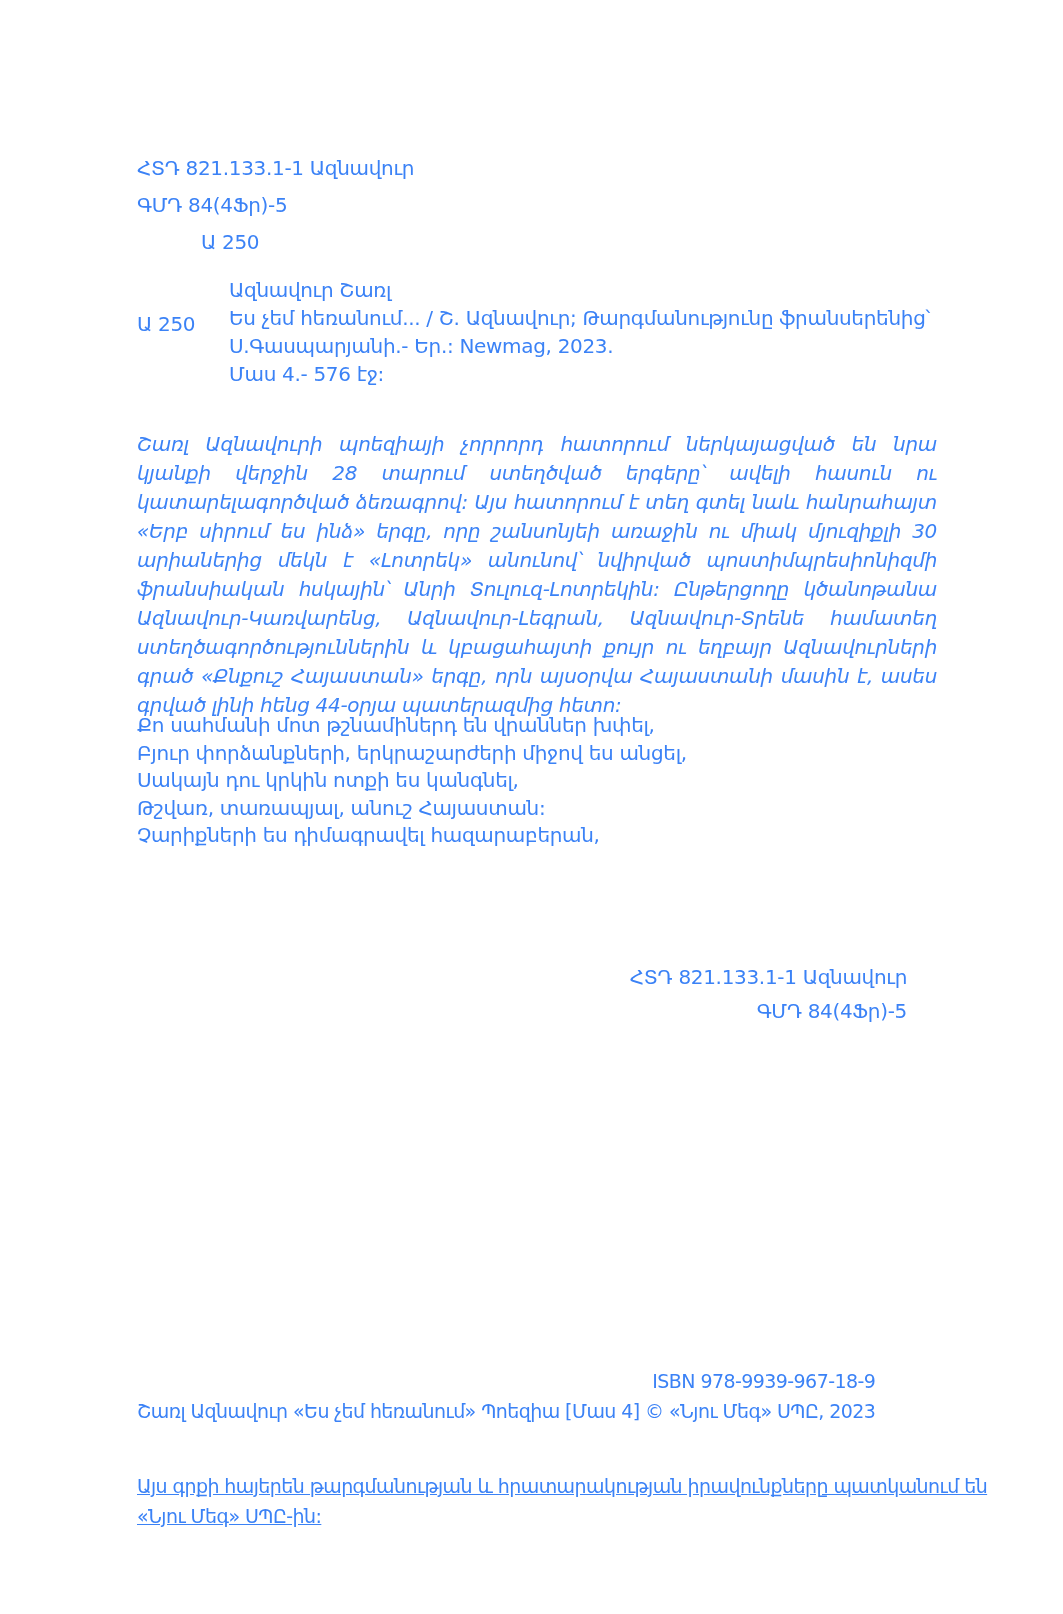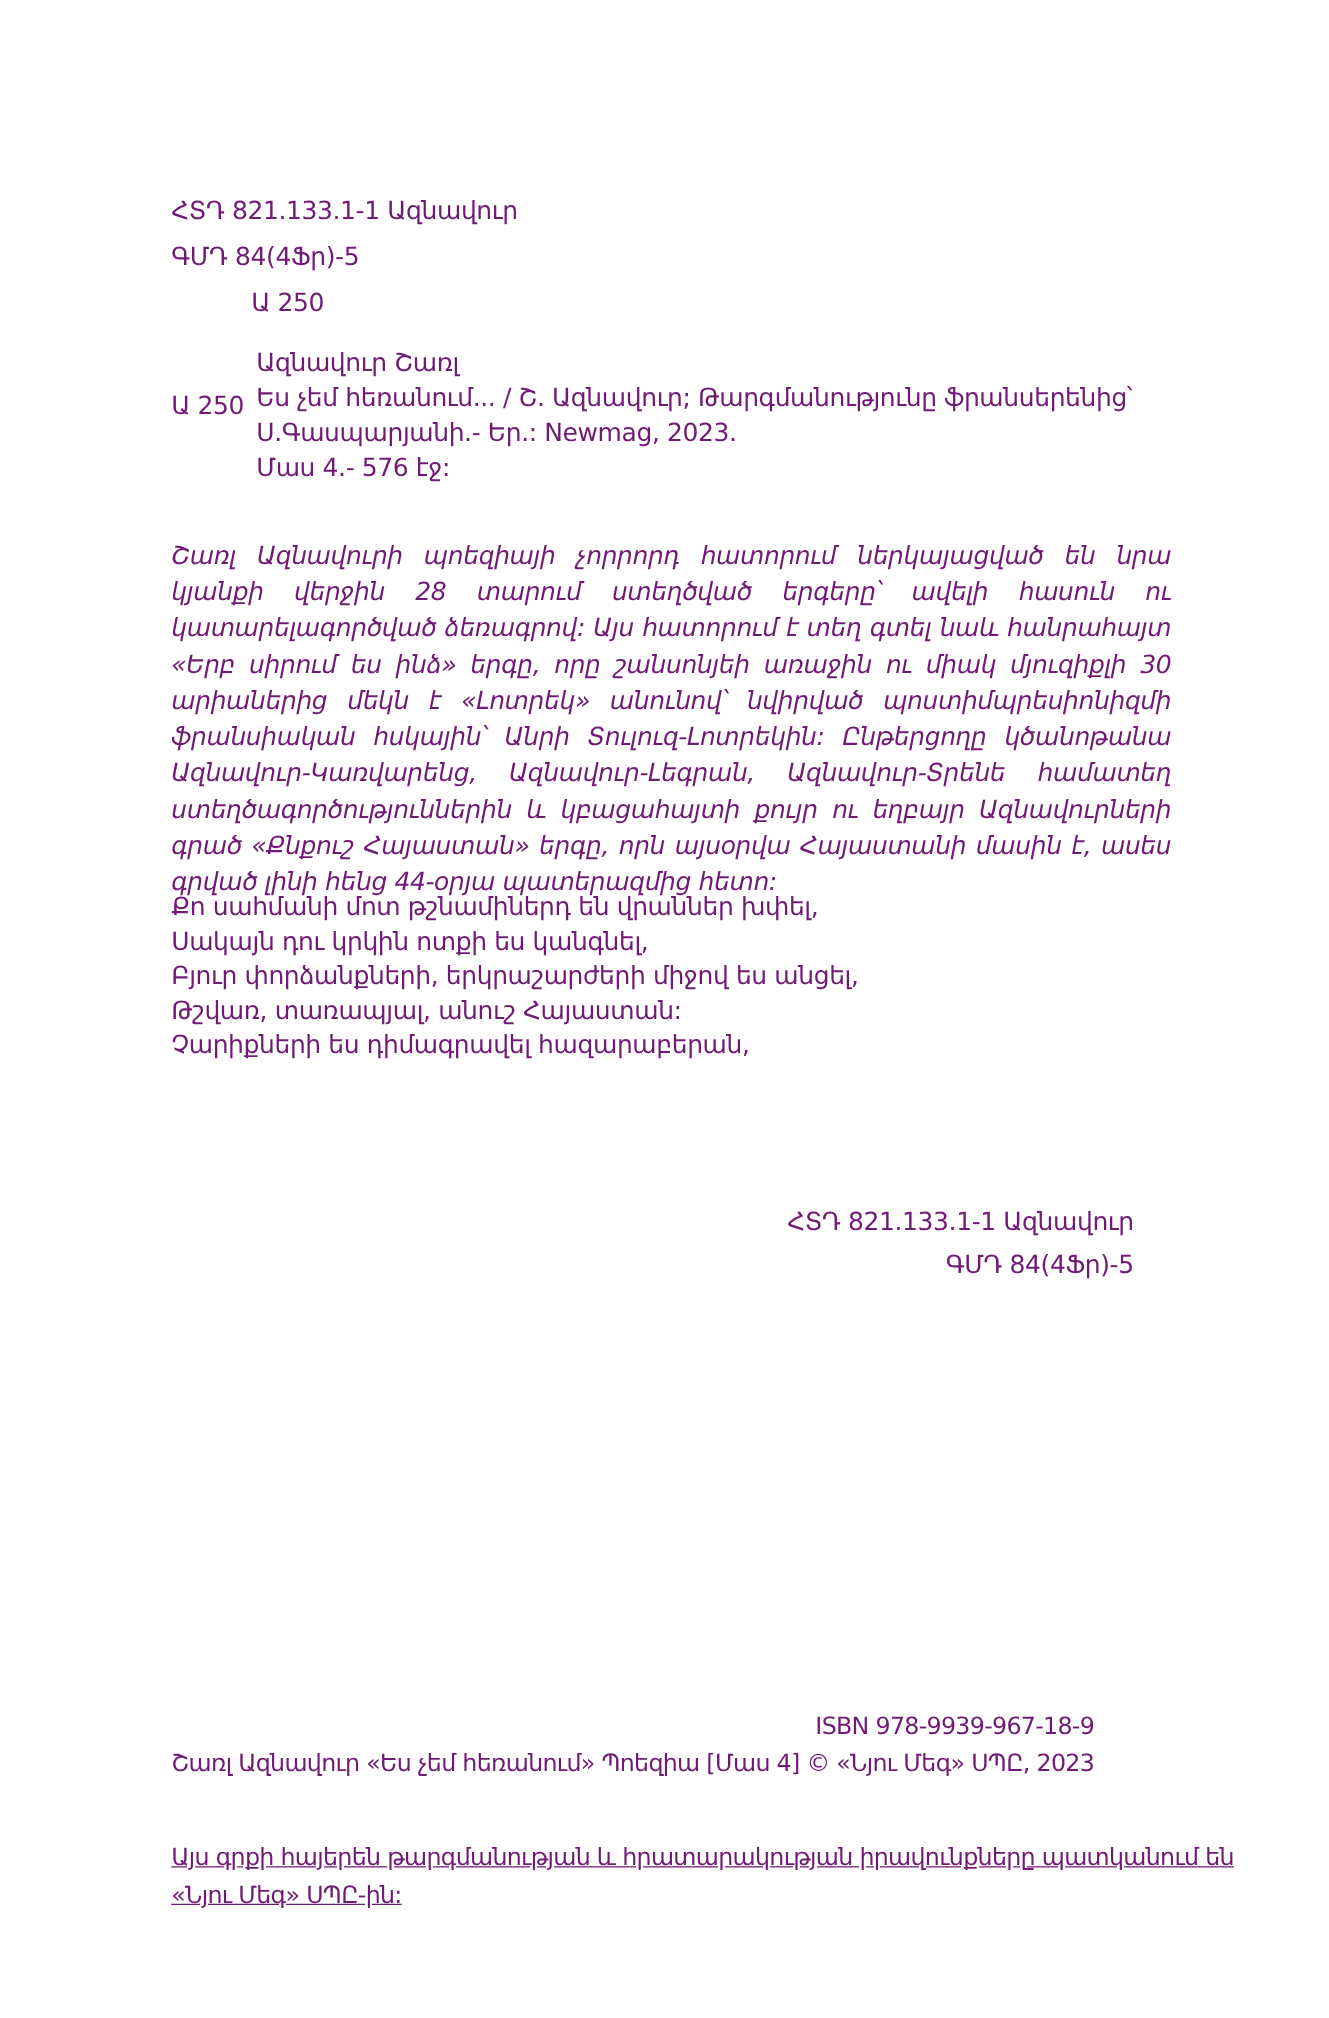--- a/index.html
+++ b/index.html
@@ -6,21 +6,21 @@
     margin: 0;
     padding: 0;
     background: #ffffff;
   }
   .page {
     position: relative;
     width: 1063px;
     height: 1614px;
     background: #ffffff;
     font-family: "DejaVu Sans", "Liberation Sans", sans-serif;
-    color: #701a75;
+    color: #3b82f6;
     letter-spacing: -0.02em;
     overflow: hidden;
   }
   .blk { position: absolute; }
 
   
   .header-codes {
     left: 137px; top: 150px;
     font-size: 20px; line-height: 37px;
     white-space: nowrap;
@@ -30,21 +30,21 @@
   
   .catalog {
     left: 137px; top: 276px;
     font-size: 20px; line-height: 28px;
   }
   .catalog .label {
     position: absolute; left: 0; top: 34px;
     white-space: nowrap;
   }
   .catalog .entry-lines {
-    margin-left: 68px;
+    margin-left: 92px;
     white-space: nowrap;
   }
 
   
   .annotation {
     left: 137px; top: 430px;
     width: 800px;
     font-size: 20px; line-height: 29px;
     text-align: justify;
     font-style: italic;
@@ -102,22 +102,22 @@
       <div>Ես չեմ հեռանում... / Շ. Ազնավուր; Թարգմանությունը ֆրանսերենից՝</div>
       <div>Ս.Գասպարյանի.- Եր.: Newmag, 2023.</div>
       <div>Մաս 4.- 576 էջ:</div>
     </div>
   </div>
 
   <div class="blk annotation">Շառլ Ազնավուրի պոեզիայի չորրորդ հատորում ներկայացված են նրա կյանքի վերջին 28 տարում ստեղծված երգերը՝ ավելի հասուն ու կատարելագործված ձեռագրով: Այս հատորում է տեղ գտել նաև հանրահայտ «Երբ սիրում ես ինձ» երգը, որը շանսոնյեի առաջին ու միակ մյուզիքլի 30 արիաներից մեկն է «Լոտրեկ» անունով՝ նվիրված պոստիմպրեսիոնիզմի ֆրանսիական հսկային՝ Անրի Տուլուզ-Լոտրեկին: Ընթերցողը կծանոթանա Ազնավուր-Կառվարենց, Ազնավուր-Լեգրան, Ազնավուր-Տրենե համատեղ ստեղծագործություններին և կբացահայտի քույր ու եղբայր Ազնավուրների գրած «Քնքուշ Հայաստան» երգը, որն այսօրվա Հայաստանի մասին է, ասես գրված լինի հենց 44-օրյա պատերազմից հետո:</div>
 
   <div class="blk poem">
     <div>Քո սահմանի մոտ թշնամիներդ են վրաններ խփել,</div>
+    <div>Բյուր փորձանքների, երկրաշարժերի միջով ես անցել,</div>
     <div>Սակայն դու կրկին ոտքի ես կանգնել,</div>
-    <div>Բյուր փորձանքների, երկրաշարժերի միջով ես անցել,</div>
     <div>Թշվառ, տառապյալ, անուշ Հայաստան:</div>
     <div>Չարիքների ես դիմագրավել հազարաբերան,</div>
   </div>
 
   <div class="blk footer-codes">
     <div>ՀՏԴ 821.133.1-1 Ազնավուր</div>
     <div>ԳՄԴ 84(4Ֆր)-5</div>
   </div>
 
   <div class="blk imprint">

